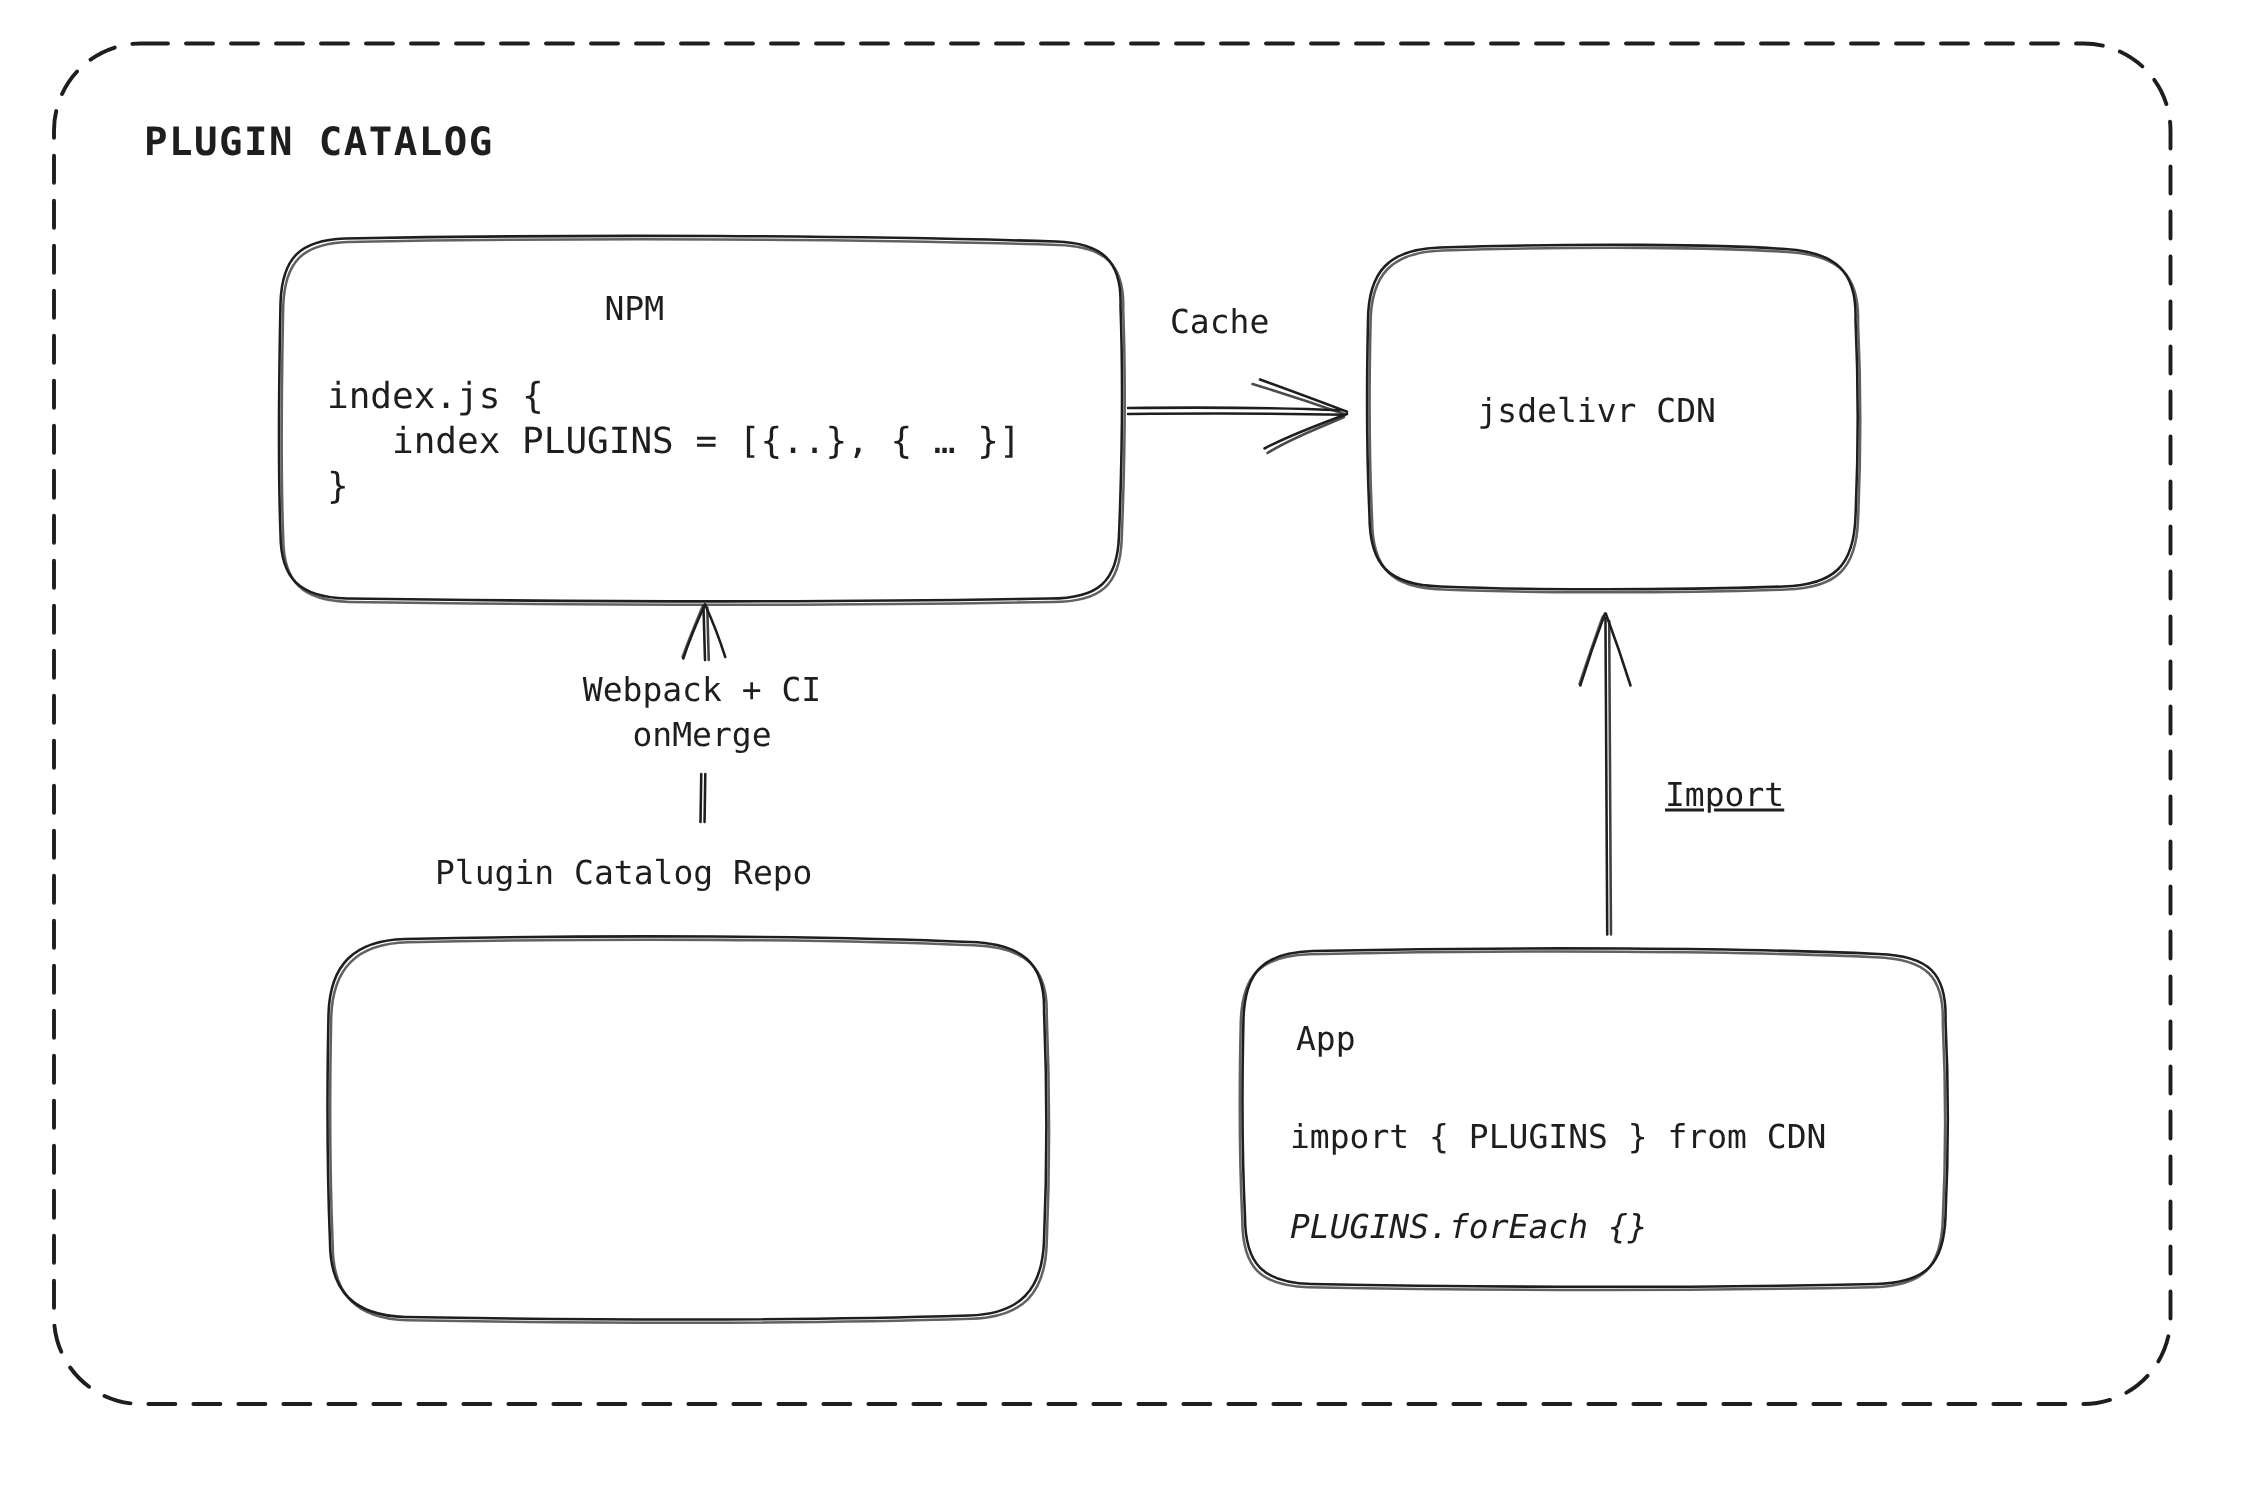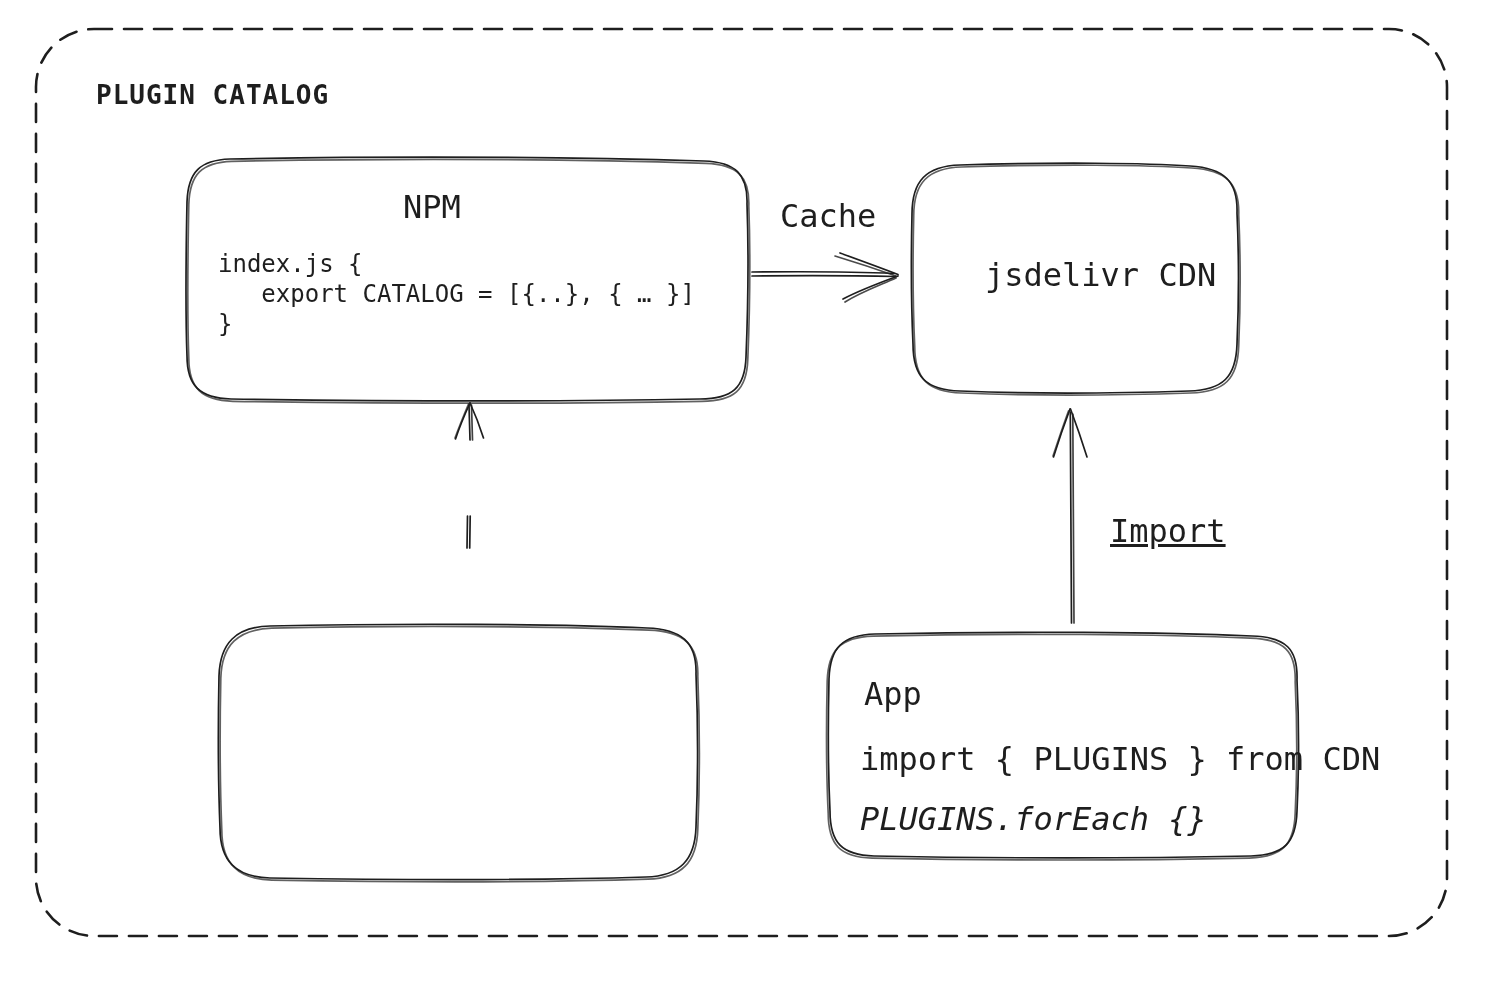--- a/index.html
+++ b/index.html
@@ -3,21 +3,21 @@
 <meta charset="utf-8">
 <style>
   html,body{margin:0;padding:0;}
   body{
     width:1506px;height:1002px;background:#ffffff;
     font-family:"DejaVu Sans Mono","Liberation Mono",monospace;
     color:#1e1e1e;
   }
   .canvas{position:relative;width:1506px;height:1002px;overflow:hidden;background:#ffffff;}
   .canvas svg{position:absolute;left:0;top:0;}
-  .t{position:absolute;white-space:pre;font-weight:500;font-size:32px;line-height:30px;letter-spacing:0;}
+  .t{position:absolute;white-space:pre;font-weight:500;font-size:22px;line-height:30px;letter-spacing:0;}
   .frame-title{left:96px;top:80px;font-size:26px;font-weight:600;letter-spacing:1px;}
   .npm-title{left:403px;top:192px;}
   .npm-code{left:218px;top:249px;font-size:24px;}
   .cache-label{left:780px;top:201px;}
   .cdn-label{left:985px;top:260px;text-align:right;}
   .build-label{left:340px;top:446px;width:256px;text-align:center;}
   .repo-caption{left:290px;top:568px;}
   .repo-files{left:225px;top:704px;}
   .app-title{left:864px;top:679px;}
   .app-line1{left:860px;top:744px;}
@@ -80,28 +80,31 @@
         <path d="M 1068.5 411 C 1063 426, 1058 441, 1053 456" opacity="0.7"></path>
         <path d="M 1070.5 409 C 1076.5 425, 1082 441, 1087 457"></path>
       </g>
     </g>
   </svg>
 
   <div class="t frame-title">PLUGIN CATALOG</div>
 
   <div class="t npm-title">NPM</div>
   <pre class="t npm-code">index.js {
-   export CATALOG = [{..}, { … }]
+   index PLUGINS = [{..}, { … }]
 }</pre>
 
   <div class="t cache-label">Cache</div>
 
   <div class="t cdn-label">jsdelivr CDN</div>
 
+  <div class="t build-label">Webpack + CI
+onMerge</div>
 
+  <div class="t repo-caption">Plugin Catalog Repo</div>
 
   <div class="t import-label" style="left:1110px;top:516px;text-decoration:underline;">Import</div>
 
   <div class="t app-title">App</div>
   <div class="t app-line1">import { PLUGINS } from CDN</div>
   <div class="t app-line2">PLUGINS.forEach {}</div>
 
 </div>
 
 </body></html>

